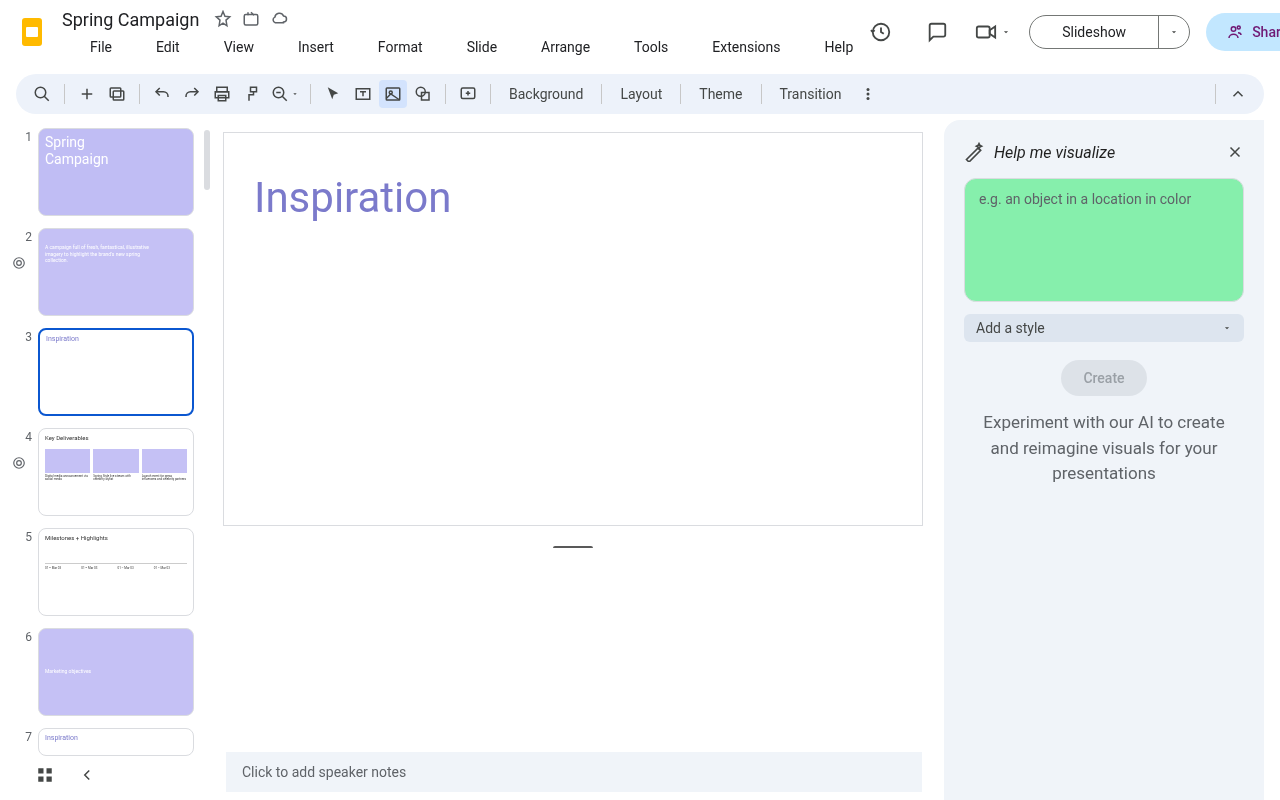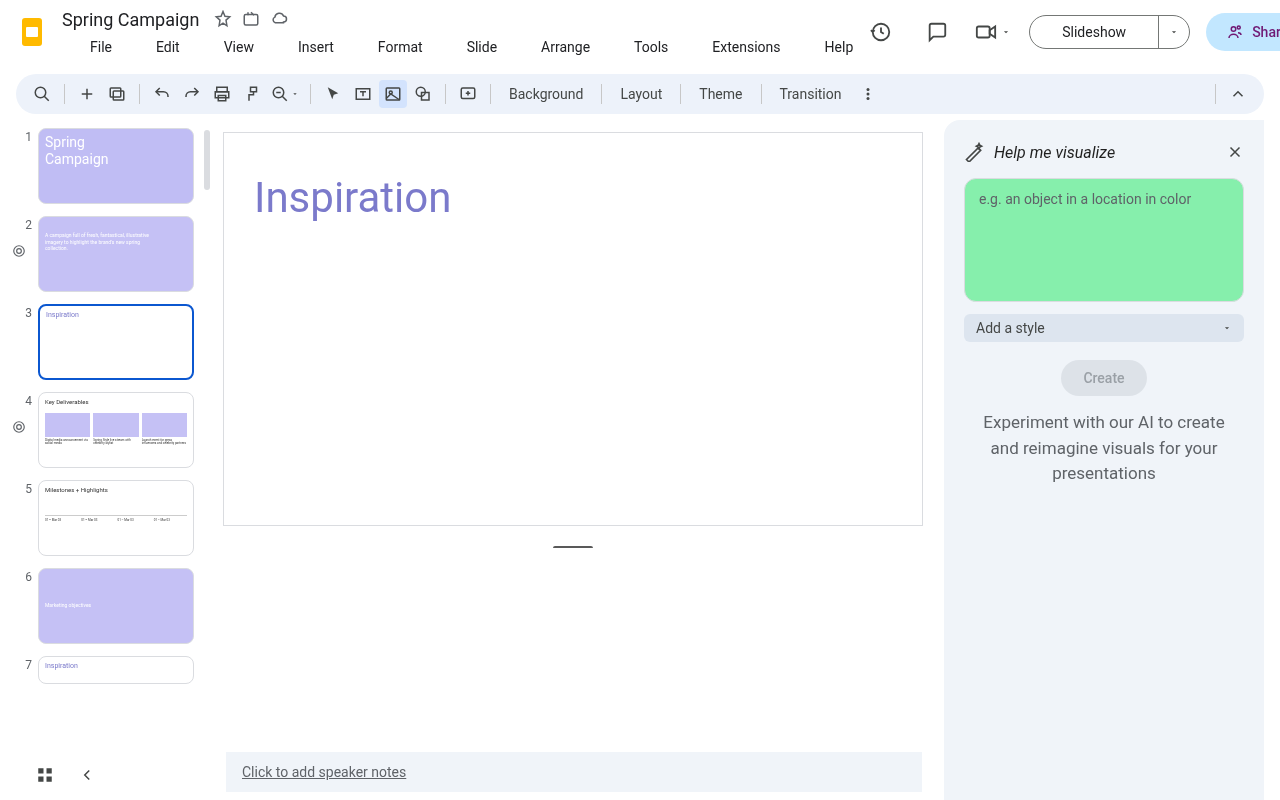--- a/index.html
+++ b/index.html
@@ -37,21 +37,21 @@
 
 
 .body-area { display: flex; height: calc(800px - 64px - 48px); margin-top: 6px; }
 
 
 .filmstrip { width: 210px; padding: 8px 8px 8px 20px; overflow-y: auto; position: relative; }
 .filmstrip-scroll { position: absolute; right: 0; top: 10px; width: 6px; height: 60px; background: #dadce0; border-radius: 3px; }
 .slide-item { display: flex; gap: 6px; margin-bottom: 12px; position: relative; }
 .slide-num { font-size: 12px; color: #5f6368; width: 12px; text-align: right; padding-top: 2px; }
 .slide-badge { position: absolute; left: -8px; top: 28px; width: 16px; height: 16px; color: #5f6368; }
-.thumb { width: 156px; height: 76px; border: 1px solid #dadce0; border-radius: 8px; background: #fff; overflow: hidden; position: relative; padding: 5px 6px; cursor: pointer; }
+.thumb { width: 156px; height: 88px; border: 1px solid #dadce0; border-radius: 8px; background: #fff; overflow: hidden; position: relative; padding: 5px 6px; cursor: pointer; }
 .thumb.selected { border: 2px solid #0b57d0; }
 .thumb.purple { background: #c0bdf4; }
 .thumb.purple-light { background: #c5c1f5; }
 .thumb-title-big { color: #fff; font-size: 14px; line-height: 1.2; font-weight: 400; }
 .thumb-desc { color: #fff; font-size: 5px; line-height: 1.3; margin-top: 10px; width: 75%; }
 .thumb-inspiration { color: #7b7acb; font-size: 7px; }
 .thumb-small-title { font-size: 6px; color: #333; }
 .thumb-boxes { display: flex; gap: 3px; margin-top: 8px; }
 .thumb-box { flex: 1; height: 24px; background: #c5c1f5; }
 .thumb-captions { display: flex; gap: 3px; margin-top: 2px; }
@@ -74,21 +74,21 @@
 .close-btn { cursor: pointer; color: #444746; }
 .prompt-box { background: #86efac; border: 1px solid #dadce0; border-radius: 12px; height: 124px; padding: 12px 14px; font-size: 14px; color: #5f6368; margin-bottom: 12px; }
 .style-select { background: #dde5ef; border-radius: 6px; height: 28px; display: flex; align-items: center; justify-content: space-between; padding: 0 12px; font-size: 14px; color: #444746; cursor: pointer; margin-bottom: 18px; }
 .create-btn { align-self: center; background: #dde2e8; color: #9aa0a6; padding: 10px 22px; border-radius: 20px; font-size: 14px; font-weight: 500; cursor: not-allowed; }
 .panel-hint { font-size: 17px; color: #5f6368; text-align: center; margin-top: 14px; line-height: 1.5; padding: 0 10px; }
 
 
 .footer { position: absolute; bottom: 0; left: 0; right: 0; height: 50px; display: flex; align-items: center; }
 .footer-left { width: 210px; display: flex; align-items: center; justify-content: flex-start; gap: 24px; padding-left: 36px; }
 .footer-icon { color: #444746; cursor: pointer; }
-.speaker-notes { flex: 1; background: #f0f4f9; border-radius: 0; margin: 0 36px 6px 16px; height: 40px; display: flex; align-items: center; padding: 0 16px; color: #5f6368; font-size: 14px; cursor: text; max-width: 696px; text-decoration: underline; }
+.speaker-notes { flex: 1; background: #f0f4f9; border-radius: 0; margin: 0 36px 6px 16px; height: 40px; display: flex; align-items: center; padding: 0 16px; color: #5f6368; font-size: 14px; cursor: text; max-width: 696px; }
 
 svg { display: block; }
 </style>
 </head>
 <body>
 
 <div class="header">
   <div class="logo">
     <svg class="logo-svg" viewBox="0 0 32 32">
       <rect x="6" y="2" width="20" height="28" rx="3" fill="#ffba00"></rect>

